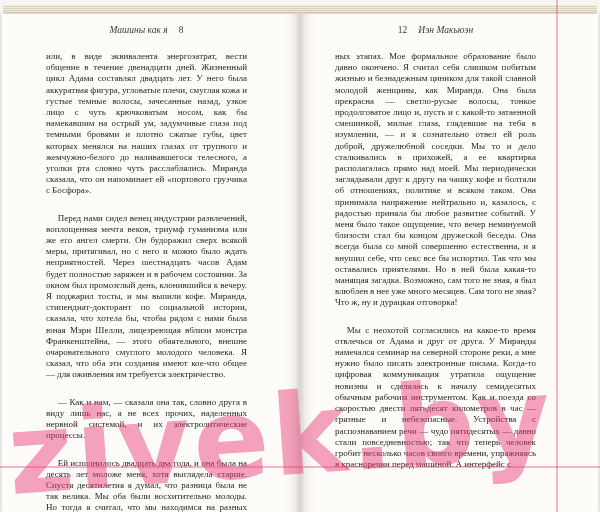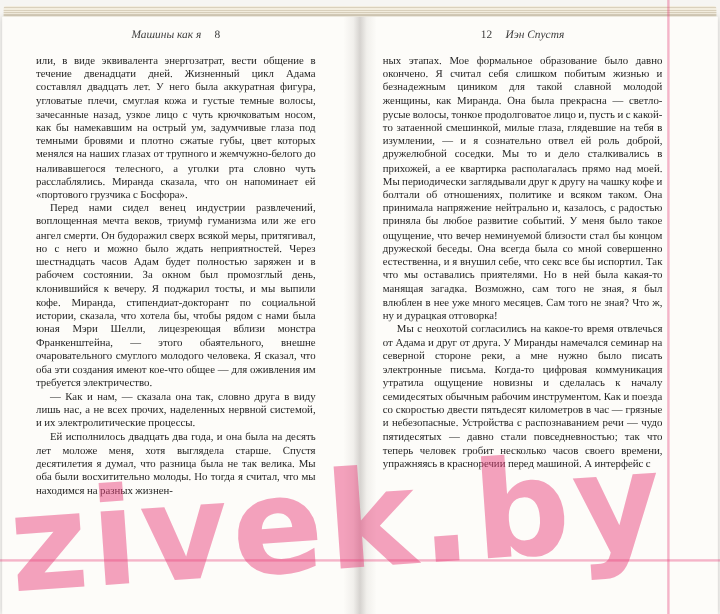--- a/index.html
+++ b/index.html
@@ -8,25 +8,25 @@
   
   .top-edge{position:absolute;top:5px;left:3px;right:3px;height:10px;
             background:repeating-linear-gradient(180deg,#f3edde 0px,#f3edde 1px,#d9d0bc 1px,#d9d0bc 2px);
             border-radius:2px 2px 0 0;}
   .spread{position:absolute;top:14px;left:2px;right:2px;bottom:0;display:flex;
           background:#fdfcf9;box-shadow:0 0 5px rgba(0,0,0,.18);}
   .page{width:50%;position:relative;background:#fdfcf9;overflow:hidden;box-sizing:border-box;}
   .page.left{padding:11px 37px 0 28px;}
   .page.right{padding:11px 46px 0 19px;}
   .running-head{display:flex;justify-content:center;align-items:baseline;gap:11px;
-                font-style:italic;font-size:9.5px;color:#3b3b3b;margin-bottom:10px;}
+                font-style:italic;font-size:9.5px;color:#3b3b3b;}
   .head-num{font-style:normal;font-size:9.5px;color:#3b3b3b;}
   .body-text{font-size:9px;line-height:11.2px;color:#262626;text-align:justify;
              hyphens:auto;-webkit-hyphens:auto;word-spacing:-0.2px;}
-  .body-text p{margin:0;text-indent:1.3em;}
+  .body-text p{margin:16px;text-indent:1.3em;}
   .body-text p:first-child{text-indent:0;}
   
   .gutter{position:absolute;top:14px;bottom:0;left:50%;width:28px;transform:translateX(-50%);
           background:linear-gradient(90deg,rgba(0,0,0,0) 0%,rgba(80,70,60,.07) 30%,
                      rgba(55,45,40,.20) 50%,rgba(80,70,60,.07) 70%,rgba(0,0,0,0) 100%);
           pointer-events:none;}
   
   .wm-text{position:absolute;left:8px;top:399px;white-space:nowrap;
            font-family:"DejaVu Sans",sans-serif;font-weight:600;font-size:112px;line-height:1;
            letter-spacing:3px;color:rgba(231,62,122,0.48);
@@ -54,21 +54,21 @@
           <p>или, в виде эквивалента энергозатрат, вести общение в течение двенадцати дней. Жизненный цикл Адама составлял двадцать лет. У него была аккуратная фигура, угловатые плечи, смуглая кожа и густые темные волосы, зачесанные назад, узкое лицо с чуть крючковатым носом, как бы намекавшим на острый ум, задумчивые глаза под темными бровями и плотно сжатые губы, цвет которых менялся на наших глазах от трупного и жемчужно-белого до наливавшегося телесного, а уголки рта словно чуть расслаблялись. Миранда сказала, что он напоминает ей «портового грузчика с Босфора».</p>
           <p>Перед нами сидел венец индустрии развлечений, воплощенная мечта веков, триумф гуманизма или же его ангел смерти. Он будоражил сверх всякой меры, притягивал, но с него и можно было ждать неприятностей. Через шестнадцать часов Адам будет полностью заряжен и в рабочем состоянии. За окном был промозглый день, клонившийся к вечеру. Я поджарил тосты, и мы выпили кофе. Миранда, стипендиат-докторант по социальной истории, сказала, что хотела бы, чтобы рядом с нами была юная Мэри Шелли, лицезреющая вблизи монстра Франкенштейна, — этого обаятельного, внешне очаровательного смуглого молодого человека. Я сказал, что оба эти создания имеют кое-что общее — для оживления им требуется электричество.</p>
           <p>— Как и нам, — сказала она так, словно друга в виду лишь нас, а не всех прочих, наделенных нервной системой, и их электролитические процессы.</p>
           <p>Ей исполнилось двадцать два года, и она была на десять лет моложе меня, хотя выглядела старше. Спустя десятилетия я думал, что разница была не так велика. Мы оба были восхитительно молоды. Но тогда я считал, что мы находимся на разных жизнен-</p>
         </div>
     </div>
 
     <div class="page right">
       <div class="running-head">
         <span class="head-num">12</span>
-        <span class="head-title">Иэн Спустя</span>
+        <span class="head-title">Иэн Макьюэн</span>
       </div>
       <div class="body-text" lang="ru">
           <p>ных этапах. Мое формальное образование было давно окончено. Я считал себя слишком побитым жизнью и безнадежным циником для такой славной молодой женщины, как Миранда. Она была прекрасна — светло-русые волосы, тонкое продолговатое лицо и, пусть и с какой-то затаенной смешинкой, милые глаза, глядевшие на тебя в изумлении, — и я сознательно отвел ей роль доброй, дружелюбной соседки. Мы то и дело сталкивались в прихожей, а ее квартирка располагалась прямо над моей. Мы периодически заглядывали друг к другу на чашку кофе и болтали об отношениях, политике и всяком таком. Она принимала напряжение нейтрально и, казалось, с радостью приняла бы любое развитие событий. У меня было такое ощущение, что вечер неминуемой близости стал бы концом дружеской беседы. Она всегда была со мной совершенно естественна, и я внушил себе, что секс все бы испортил. Так что мы оставались приятелями. Но в ней была какая-то манящая загадка. Возможно, сам того не зная, я был влюблен в нее уже много месяцев. Сам того не зная? Что ж, ну и дурацкая отговорка!</p>
           <p>Мы с неохотой согласились на какое-то время отвлечься от Адама и друг от друга. У Миранды намечался семинар на северной стороне реки, а мне нужно было писать электронные письма. Когда-то цифровая коммуникация утратила ощущение новизны и сделалась к началу семидесятых обычным рабочим инструментом. Как и поезда со скоростью двести пятьдесят километров в час — грязные и небезопасные. Устройства с распознаванием речи — чудо пятидесятых — давно стали повседневностью; так что теперь человек гробит несколько часов своего времени, упражняясь в красноречии перед машиной. А интерфейс с</p>
         </div>
     </div>
 
   </div>
 
   <div class="gutter"></div>

